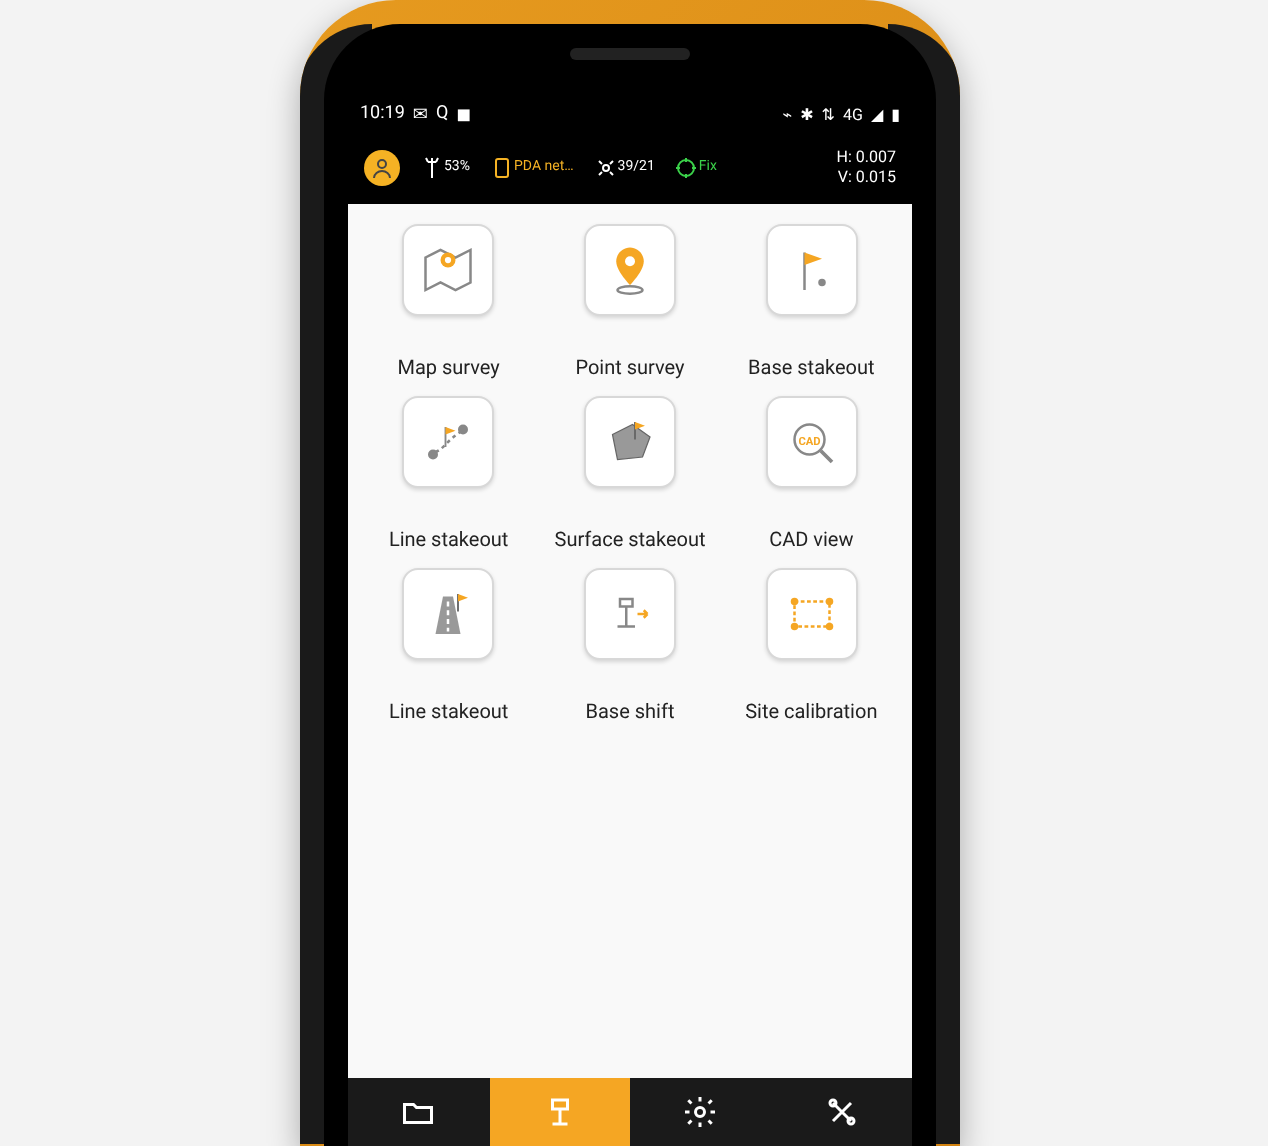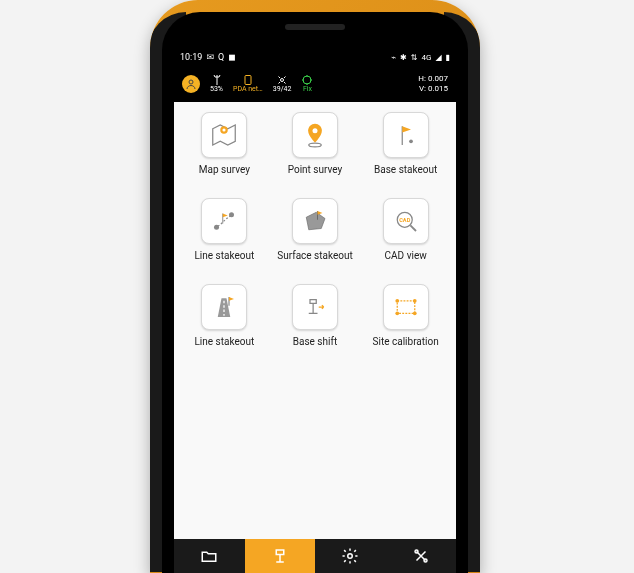--- a/index.html
+++ b/index.html
@@ -11,30 +11,30 @@
   .frame:after{right:-2px;border-radius:0 40px 0 0;}
   .bezel{position:absolute;left:12px;top:12px;right:12px;bottom:0;background:#000;border-radius:38px 38px 0 0;z-index:2;}
   .screen{position:absolute;left:24px;top:48px;right:24px;bottom:0;background:#fff;z-index:3;overflow:hidden;display:flex;flex-direction:column;}
   .earpiece{position:absolute;top:24px;left:50%;transform:translateX(-50%);width:60px;height:6px;background:#222;border-radius:3px;z-index:4;}
   
   .statusbar{height:18px;background:#000;color:#fff;font-size:9px;display:flex;align-items:center;justify-content:space-between;padding:0 6px;}
   .sb-left,.sb-right{display:flex;gap:4px;align-items:center;}
   .sb-right span{font-size:8px;}
   
   .appbar{height:36px;background:#000;color:#fff;display:flex;align-items:center;padding:0 4px;font-size:8px;gap:2px;}
-  .ab-item{display:flex;flex-direction:column;align-items:center;justify-content:space-between;flex:0 0 auto;padding:0 4px;line-height:1.1;}
+  .ab-item{display:flex;flex-direction:row;align-items:center;justify-content:space-between;flex:0 0 auto;padding:0 4px;line-height:1.1;}
   .ab-item.small{font-size:7px;}
   .avatar{width:18px;height:18px;border-radius:50%;background:#f5b224;display:flex;align-items:center;justify-content:center;}
   .avatar svg{width:12px;height:12px;}
   .orange{color:#f5b224;}
   .green{color:#3bd24a;}
   .ab-right{margin-left:auto;text-align:right;font-size:8px;line-height:1.2;padding-right:4px;}
   
   .grid{flex:1;background:#f9f9f9;padding:10px 6px;display:grid;grid-template-columns:repeat(3,1fr);grid-auto-rows:82px;gap:4px 2px;align-content:start;}
-  .tile{display:flex;flex-direction:column;align-items:center;justify-content:flex-start;}
+  .tile{display:flex;flex-direction:column;align-items:center;justify-content:flex-start;gap:15px;}
   .tile .ico{width:44px;height:44px;background:#fff;border:1px solid #d8d8d8;border-radius:8px;box-shadow:0 1px 2px rgba(0,0,0,.15);display:flex;align-items:center;justify-content:center;}
   .tile .lbl{margin-top:6px;font-size:10px;color:#222;text-align:center;white-space:nowrap;}
   
   .nav{height:34px;background:#1a1a1a;display:flex;}
   .nav-item{flex:1;display:flex;align-items:center;justify-content:center;}
   .nav-item.active{background:#f5a623;}
   .nav-item svg{width:18px;height:18px;}
 </style>
 </head>
 <body>
@@ -81,21 +81,21 @@
           <svg width="12" height="12" viewBox="0 0 24 24" fill="none" stroke="#f5b224" stroke-width="2">
               <rect x="6" y="3" width="12" height="18" rx="2"></rect>
             </svg>
           <span>PDA net…</span>
         </div>
         <div class="ab-item small">
           <svg width="12" height="12" viewBox="0 0 24 24" fill="none" stroke="#fff" stroke-width="2">
               <circle cx="12" cy="12" r="3"></circle>
               <path d="M5 5l3 3M19 5l-3 3M5 19l3-3M19 19l-3-3"></path>
             </svg>
-          <span>39/42</span>
+          <span>39/21</span>
         </div>
         <div class="ab-item small green">
           <svg width="12" height="12" viewBox="0 0 24 24" fill="none" stroke="#3bd24a" stroke-width="2">
               <circle cx="12" cy="12" r="8"></circle>
               <path d="M12 2v4M12 18v4M2 12h4M18 12h4"></path>
             </svg>
           <span>Fix</span>
         </div>
         <div class="ab-right">
           <div>H: 0.007</div>

